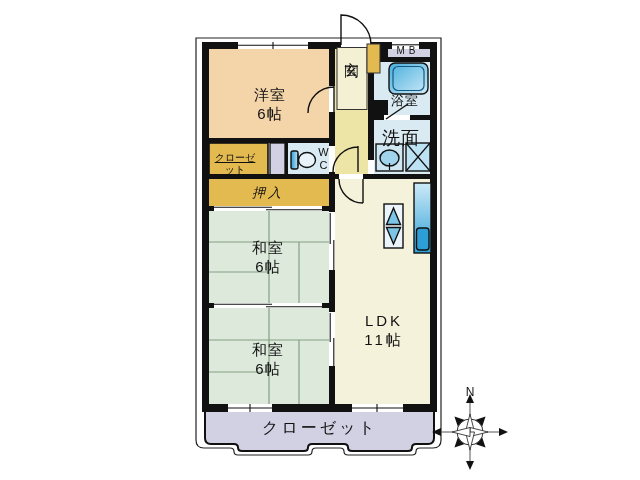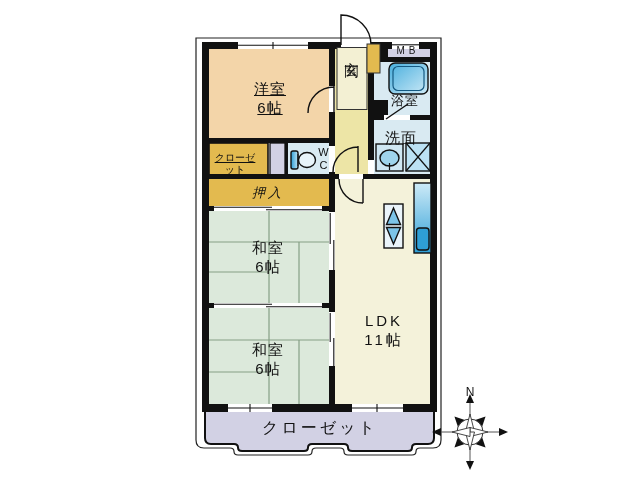--- a/index.html
+++ b/index.html
@@ -1,26 +1,26 @@
 <!DOCTYPE html>
 <html style="--wall: #111111; --room-west: #F3D5A9; --hallway: #EDE5A6; --genkan: #F3F0D3; --gold: #E3BA4F; --tatami: #DCE9DB; --ldk: #F4F2DA; --wet: #D9EAF2; --lavender: #D2D1E4; --fixture-blue-dark: #2E9FD6; --fixture-blue-light: #CDEAF7; --tatami-line: #85A085;"><head>
 <meta charset="utf-8">
 <style>
   html,body{margin:0;padding:0;background:#fff;}
   .stage{position:relative;width:640px;height:480px;background:#fff;overflow:hidden;
          font-family:"Liberation Sans","DejaVu Sans",sans-serif;color:#111;}
   .stage svg{position:absolute;left:0;top:0;}
   .lbl{position:absolute;white-space:pre-line;text-align:center;line-height:19px;
        font-size:15px;color:#111;letter-spacing:1px;}
-  .lbl-west   {left:210px;top:79px; width:120px;text-decoration:underline;}
+  .lbl-west   {left:210px;top:85px; width:120px;}
   .lbl-genkan {left:342px;top:51px; width:20px; writing-mode:vertical-rl;text-orientation:upright;
                font-size:14px;letter-spacing:3px;line-height:20px;}
   .lbl-mb     {left:386px;top:44px; width:44px; font-size:10px;letter-spacing:4px;line-height:13px;}
   .lbl-bath   {left:378px;top:93px; width:54px; font-size:13px;line-height:16px;}
-  .lbl-senmen {left:374px;top:130px;width:54px; font-size:15px;line-height:16px;}
+  .lbl-senmen {left:374px;top:130px;width:54px; font-size:18px;line-height:16px;}
   .lbl-closet {left:210px;top:152px;width:50px; font-size:10px;letter-spacing:0;line-height:12px;text-decoration:underline;}
   .lbl-wc     {left:317px;top:146px;width:13px; font-size:11px;line-height:13px;word-break:break-all;
                text-align:center;letter-spacing:0;}
   .lbl-oshi   {left:210px;top:185px;width:116px;font-size:13px;letter-spacing:3px;line-height:16px;font-style:italic;}
   .lbl-wa1    {left:210px;top:238px;width:116px;}
   .lbl-wa2    {left:210px;top:340px;width:116px;}
   .lbl-ldk    {left:334px;top:311px;width:100px;letter-spacing:3px;}
   .lbl-balc   {left:230px;top:418px;width:180px;font-size:16px;letter-spacing:3px;}
   .lbl-north  {left:458px;top:383px;width:24px;font-size:12px;letter-spacing:0;}
   

